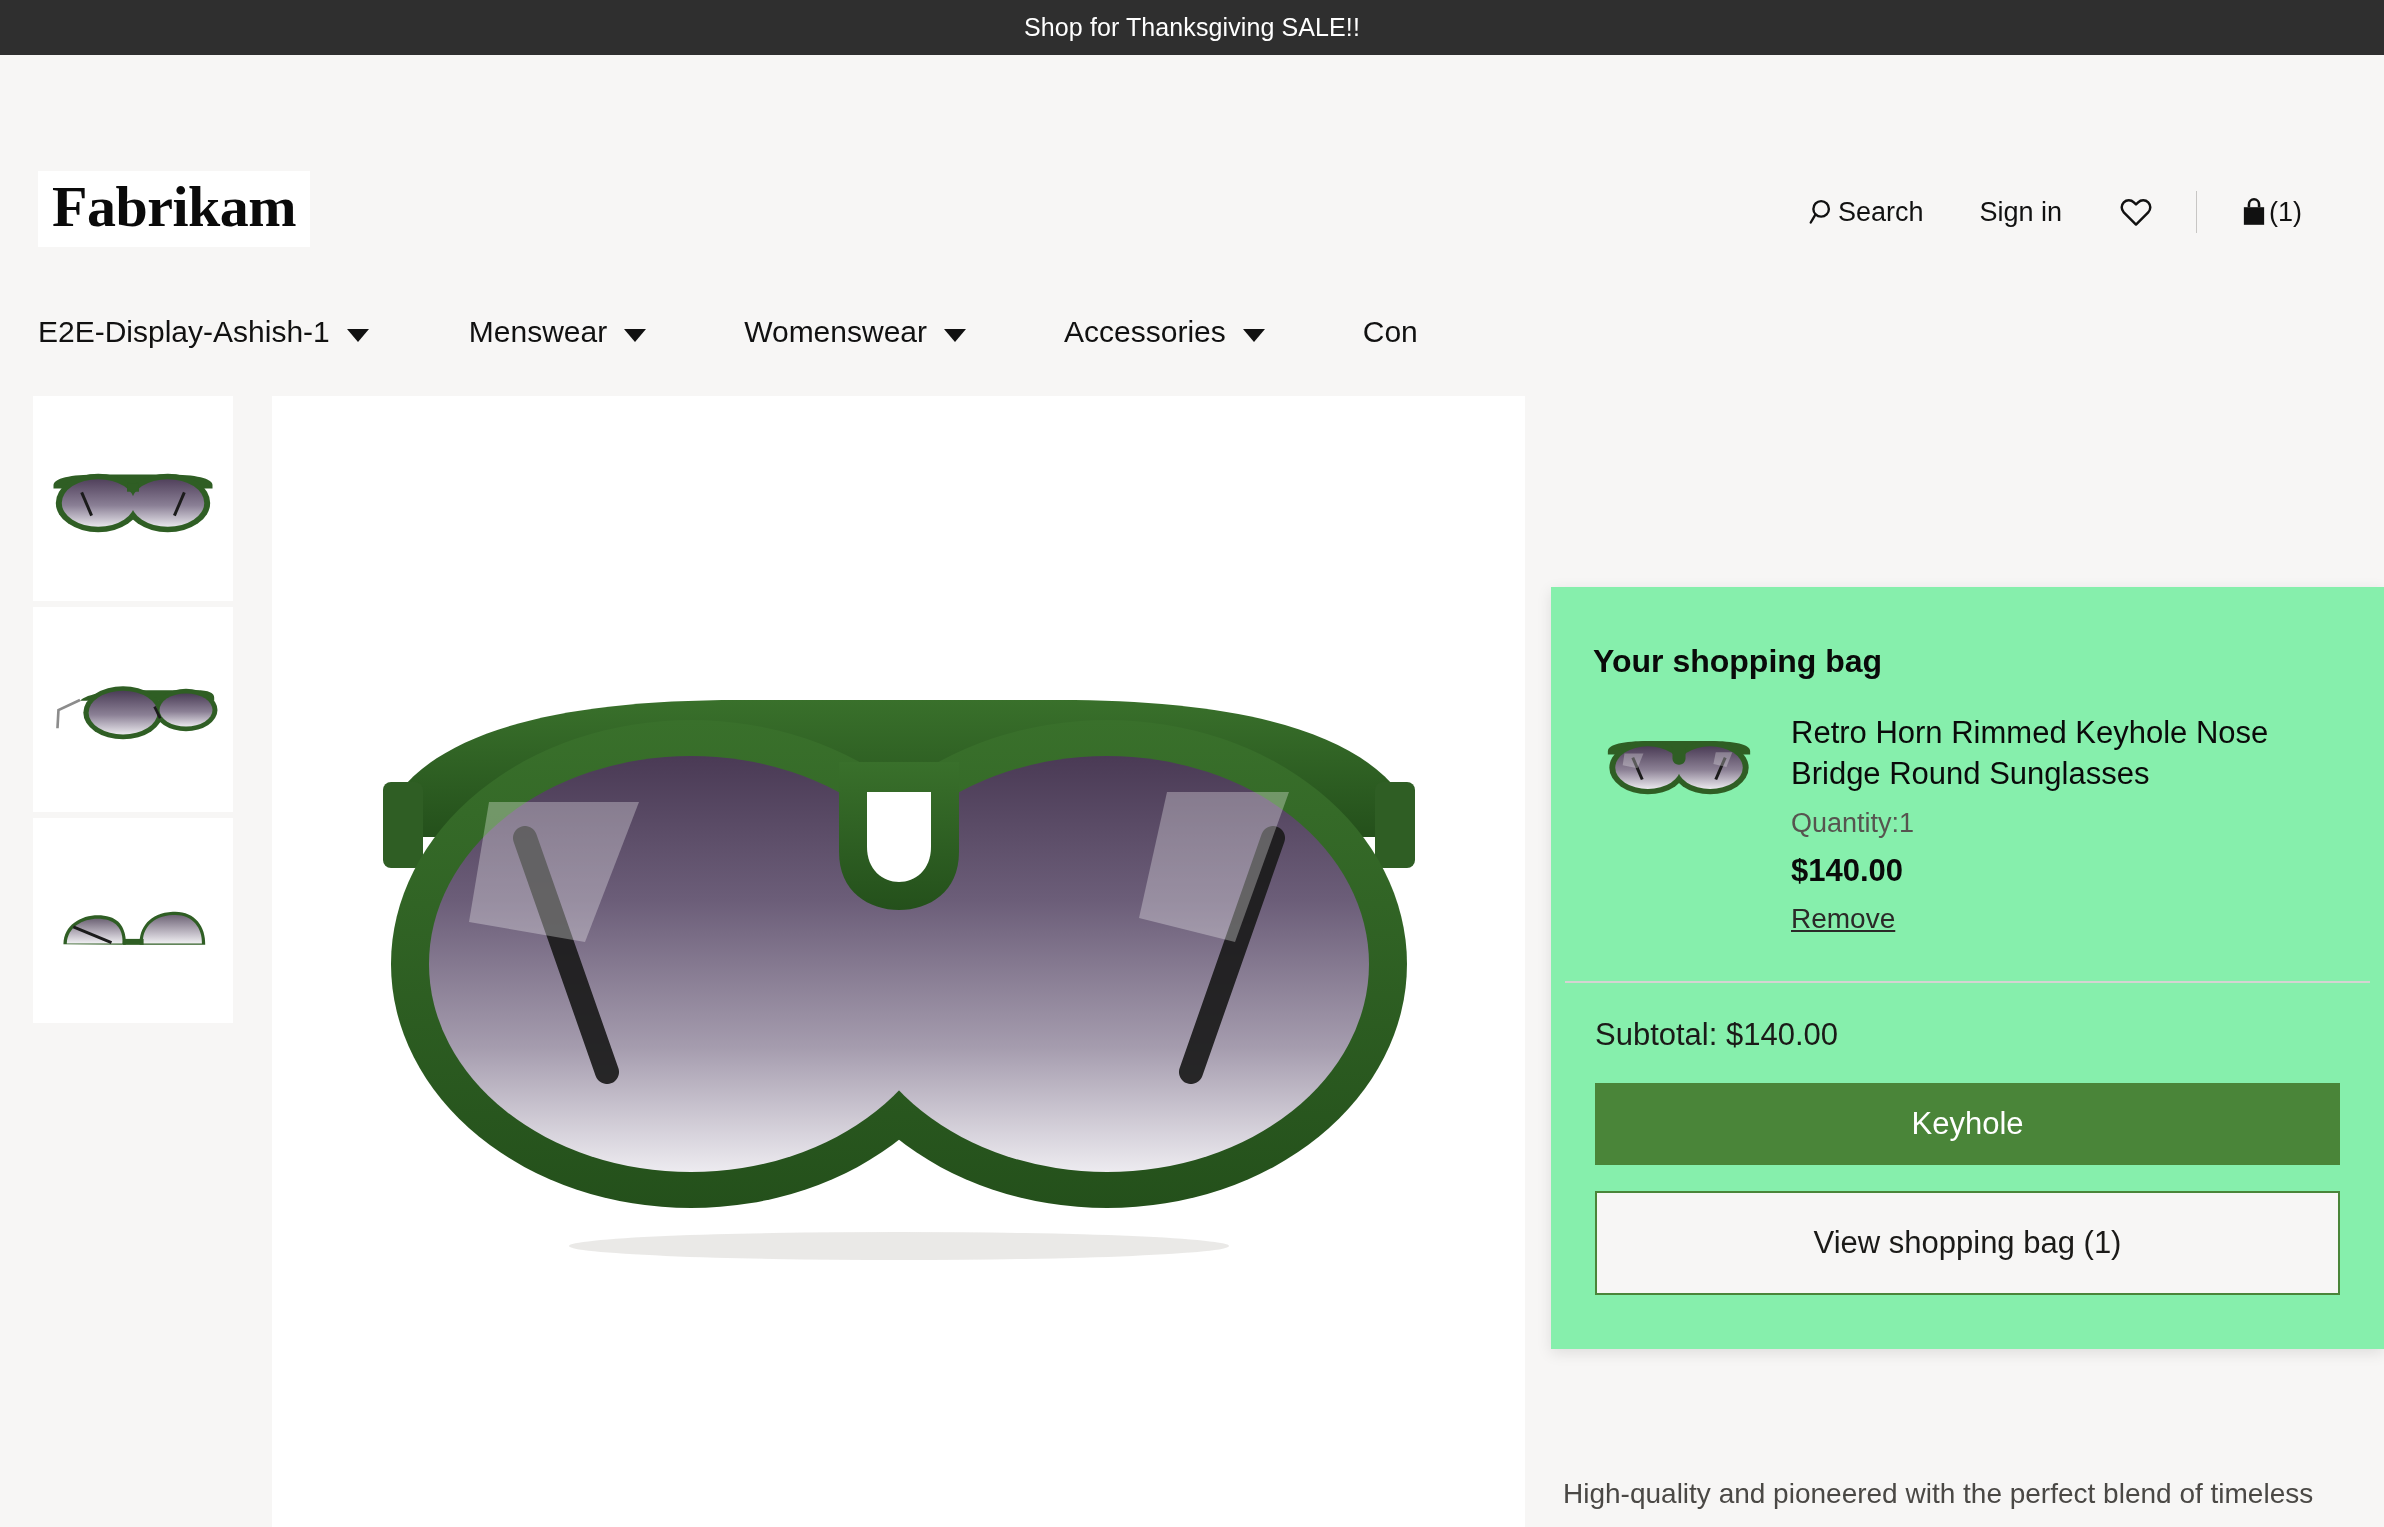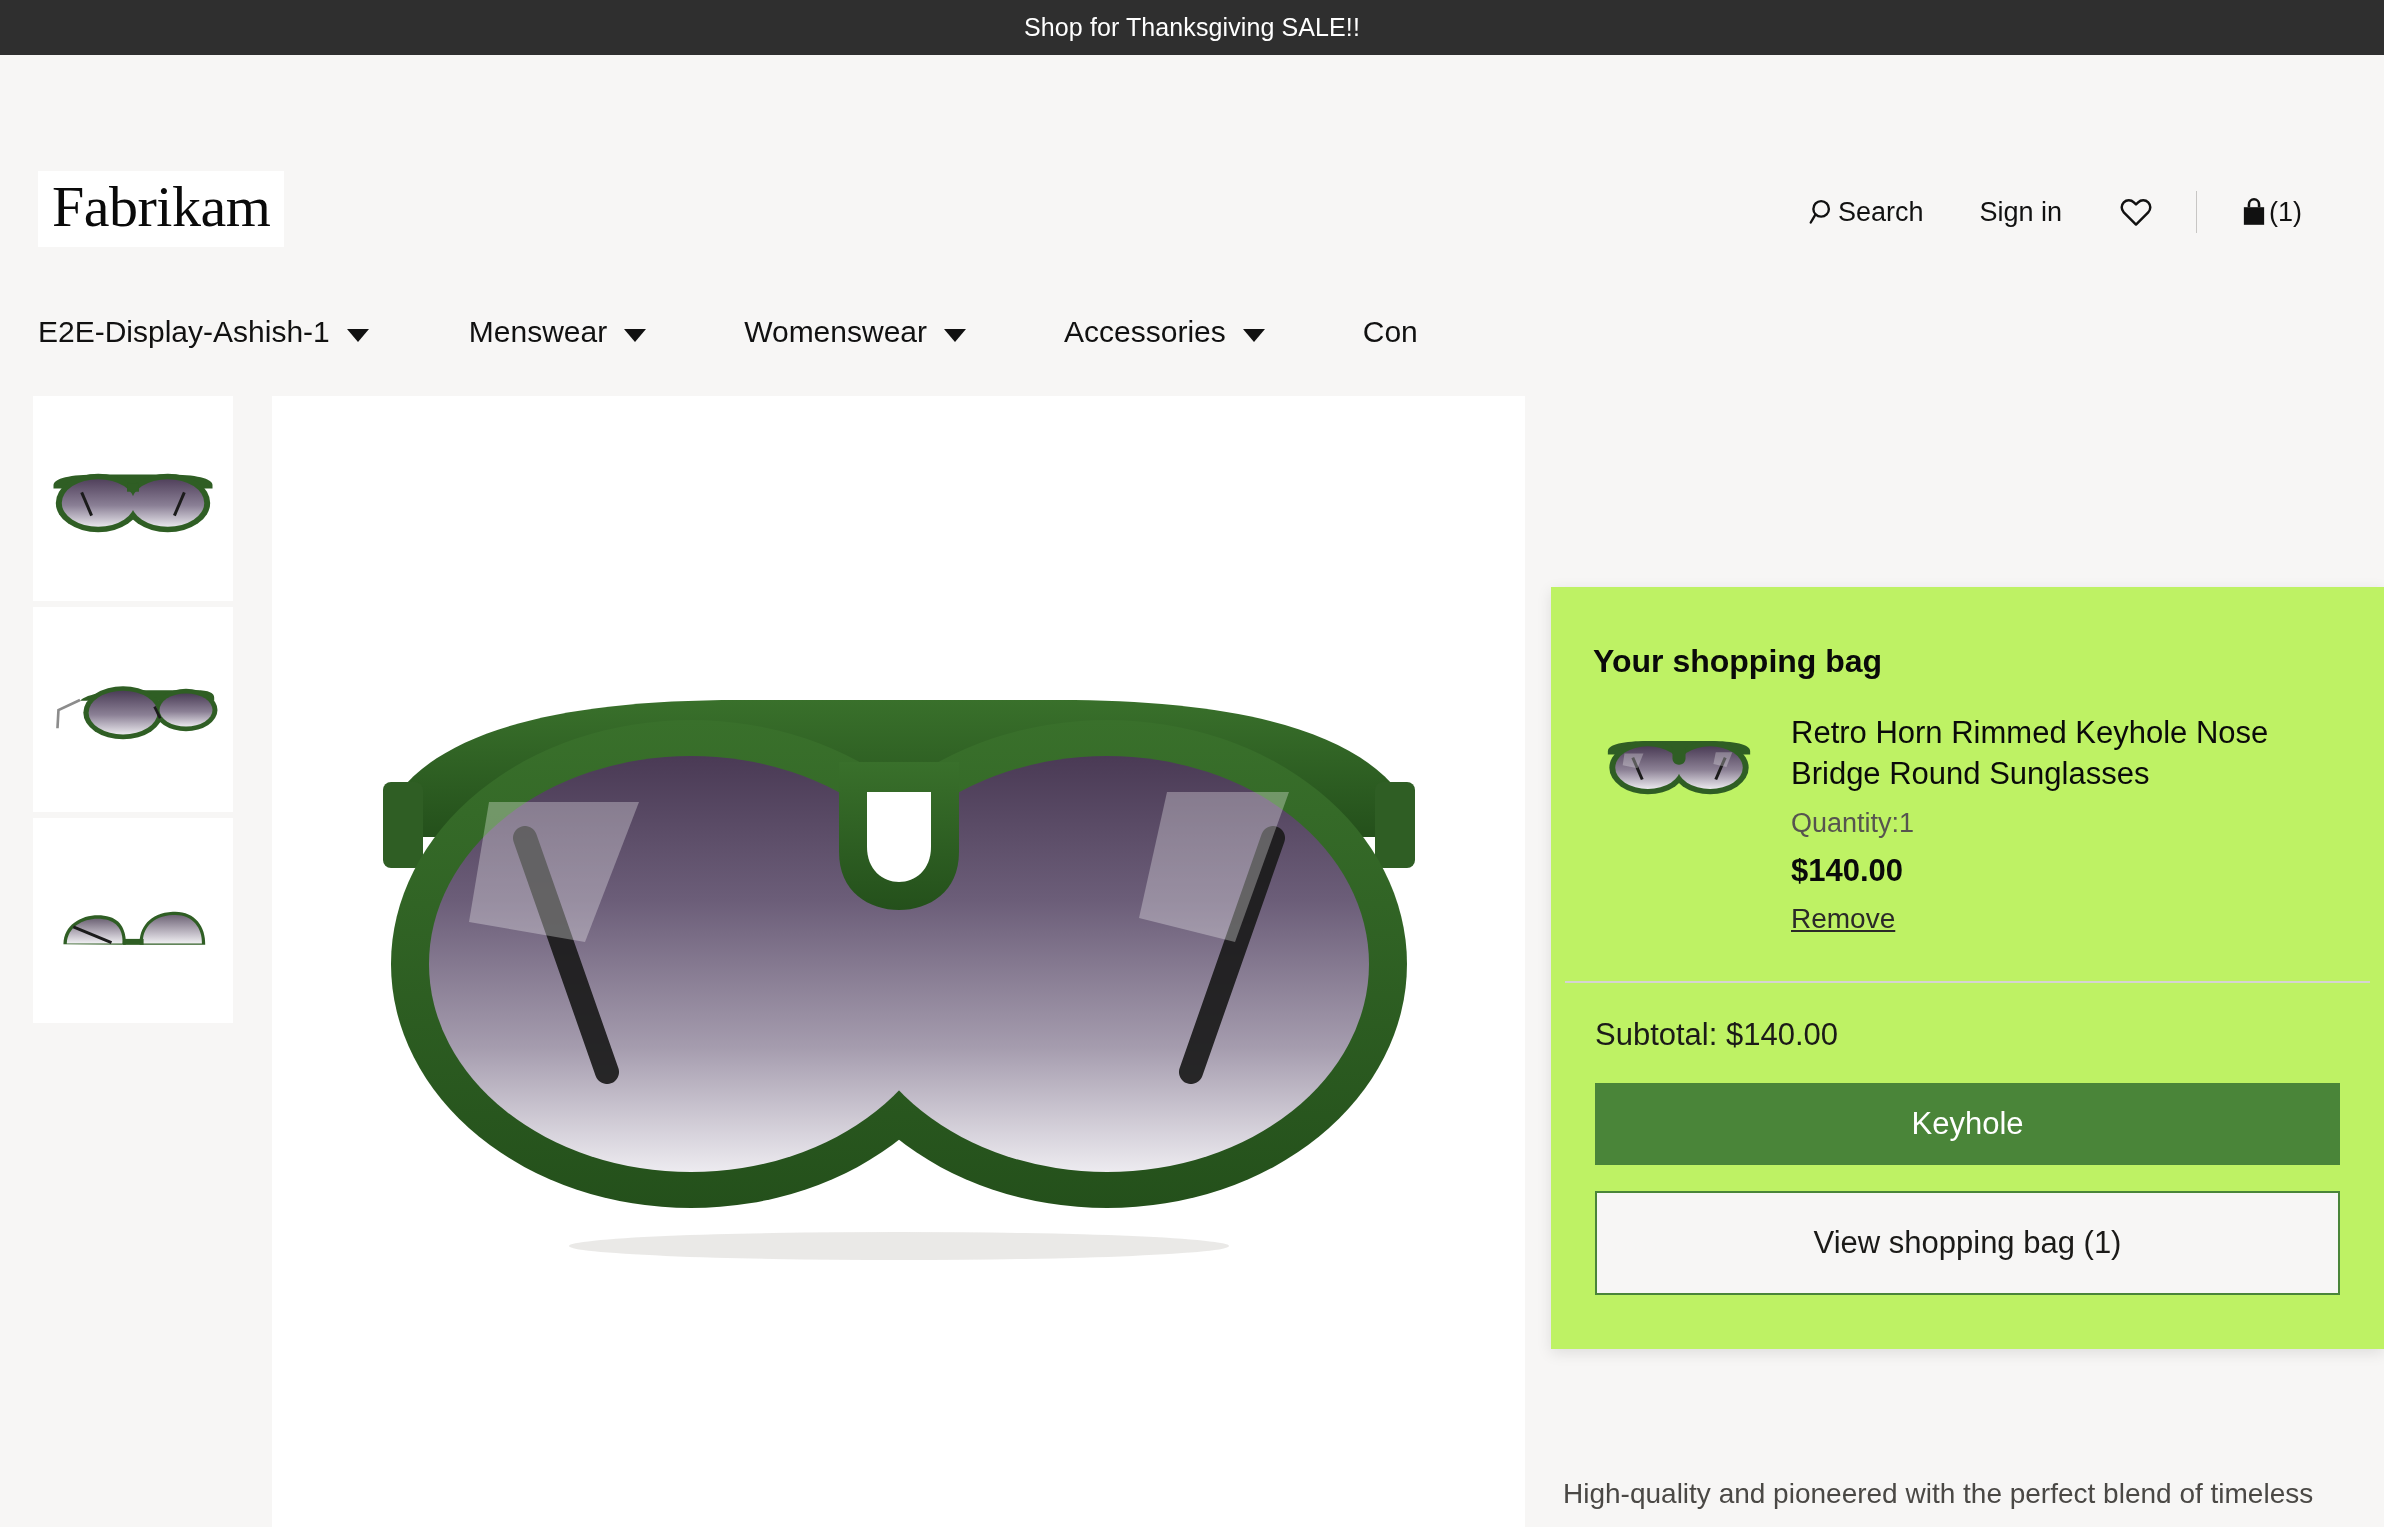--- a/index.html
+++ b/index.html
@@ -33,21 +33,21 @@
   }
   .logo-block {
     position: absolute;
     left: 38px;
     top: 116px;
     background: #FFFFFF;
     padding: 6px 14px 10px 14px;
   }
   .logo-text {
     font-family: "Liberation Serif", serif;
-    font-weight: normal;
+    font-weight: bold;
     font-size: 58px;
     line-height: 60px;
     color: #0A0A0A;
     letter-spacing: -0.5px;
   }
 
   .header-actions {
     position: absolute;
     right: 54px;
     top: 135px;
@@ -165,21 +165,21 @@
     color: #4A4845;
     width: 762px;
   }
 
   
   .bag-flyout {
     position: absolute;
     left: 1551px;
     top: 200px;
     width: 833px;
-    background: #bef264;
+    background: #86efac;
     box-shadow: 0 4px 14px rgba(0,0,0,0.10);
     z-index: 50;
   }
   .bag-title {
     font-size: 32px;
     font-weight: bold;
     color: #0A0A0A;
     padding: 56px 0 0 42px;
   }
   .bag-item {

